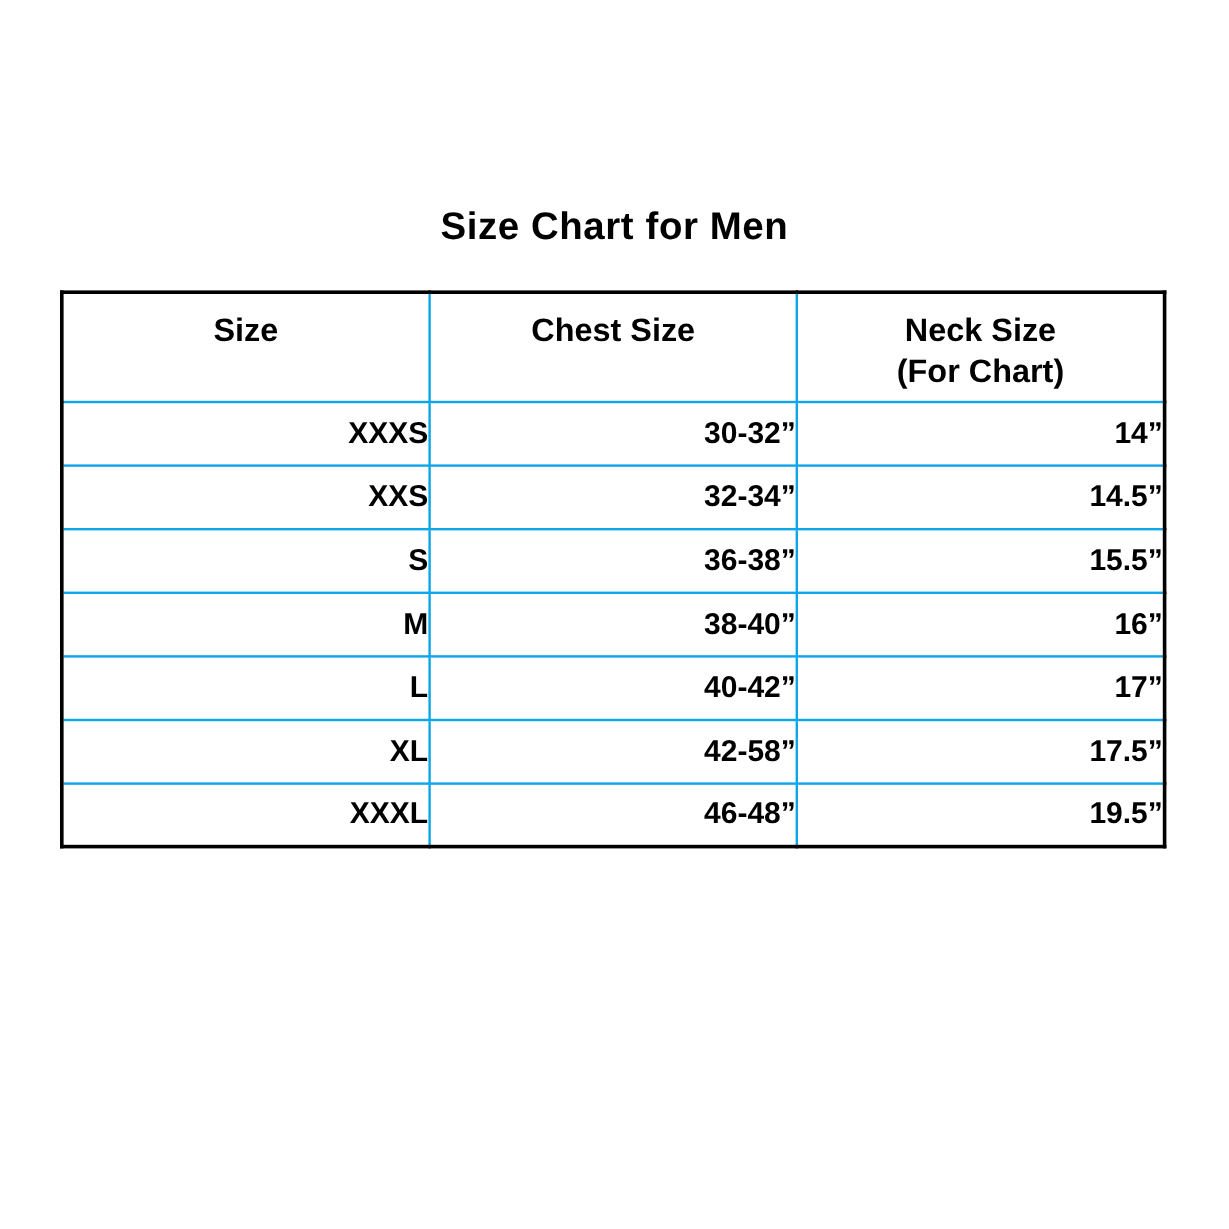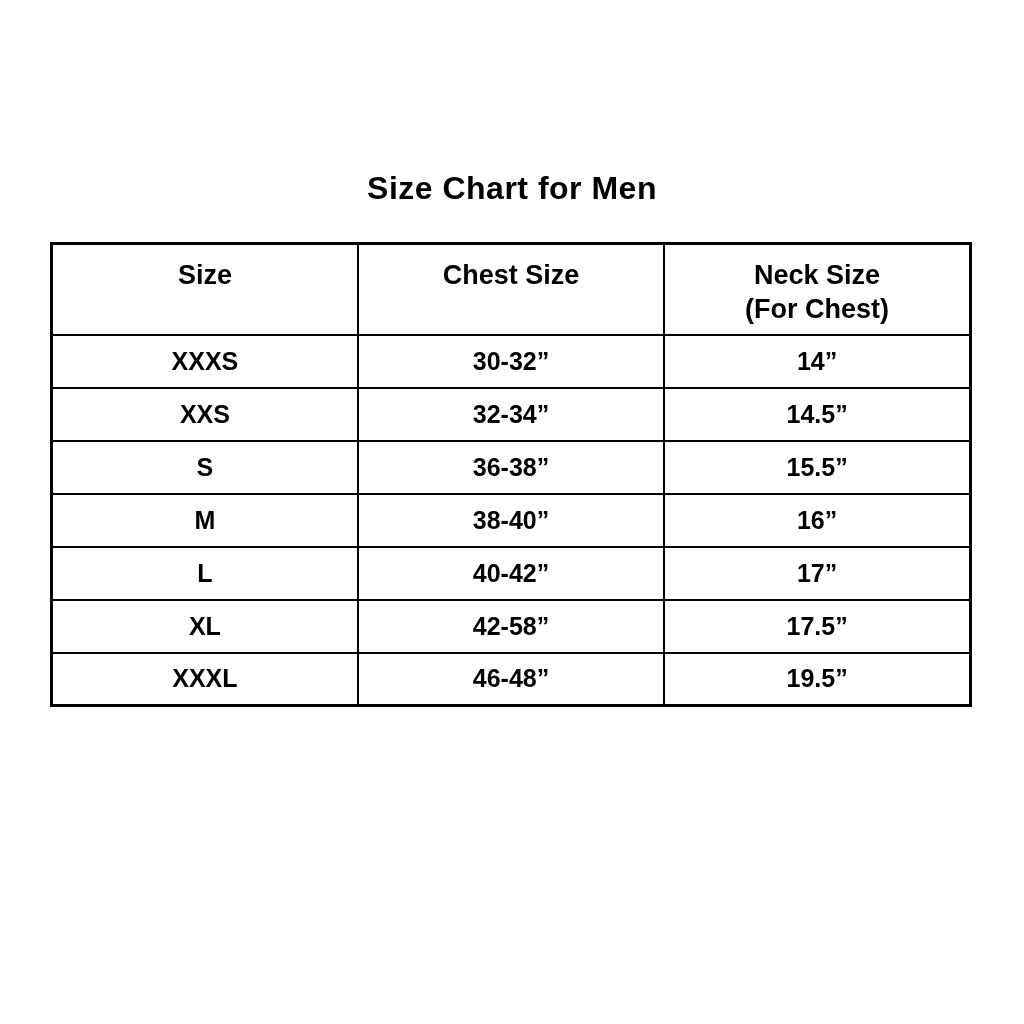--- a/index.html
+++ b/index.html
@@ -27,56 +27,57 @@
     top: 242px;
     left: 50px;
     width: 922px;
     border-collapse: collapse;
     border: 3px solid #000000;
     table-layout: fixed;
     text-align: center;
   }
   table.size-table th,
   table.size-table td {
-    border: 2px solid #000000;
+    border: 2px solid #0ea5e9;
     font-weight: bold;
     text-align: center;
     background: #ffffff;
   }
   table.size-table th {
     height: 91px;
     font-size: 27px;
     vertical-align: top;
     padding-top: 14px;
     line-height: 1.25;
   }
   table.size-table td {
     height: 53px;
     font-size: 25px;
     vertical-align: middle;
+    text-align: right;
   }
   .hdr-line { display: block; }
 </style>
 </head>
 <body>
 
 <div class="title">Size Chart for Men</div>
 
 <table class="size-table">
   <thead>
     <tr>
       <th>
         <span class="hdr-line">Size</span>
       </th>
       <th>
         <span class="hdr-line">Chest Size</span>
       </th>
       <th>
         <span class="hdr-line">Neck Size</span>
-        <span class="hdr-line">(For Chest)</span>
+        <span class="hdr-line">(For Chart)</span>
       </th>
     </tr>
   </thead>
   <tbody>
     <tr>
       <td>XXXS</td>
       <td>30-32”</td>
       <td>14”</td>
     </tr>
     <tr>

